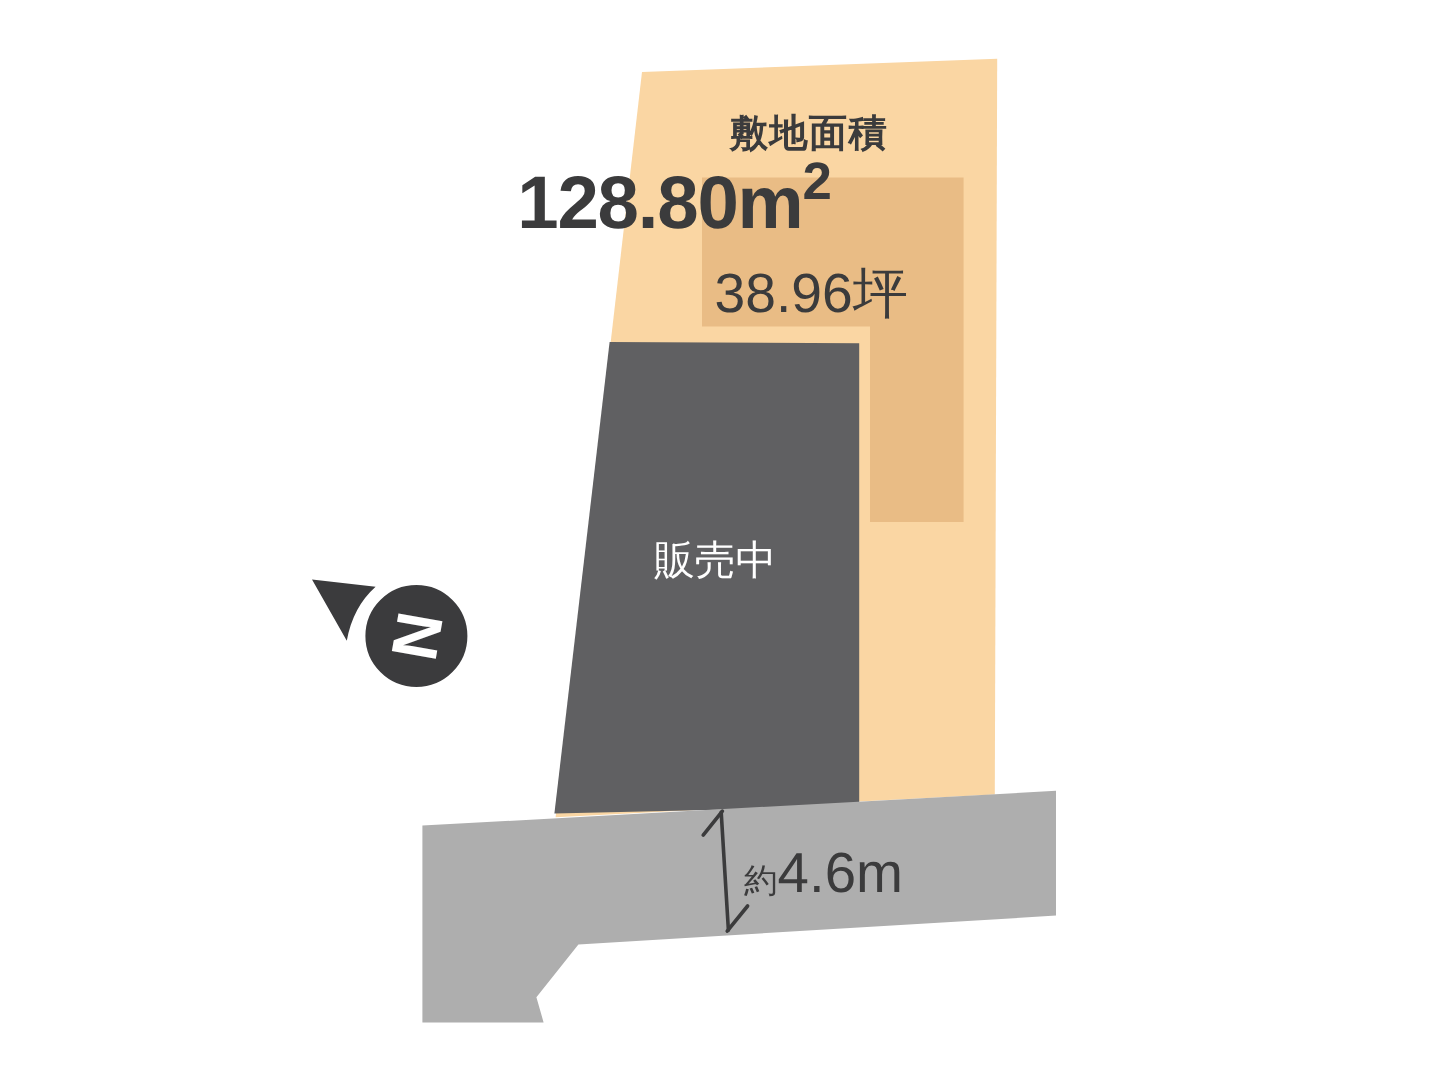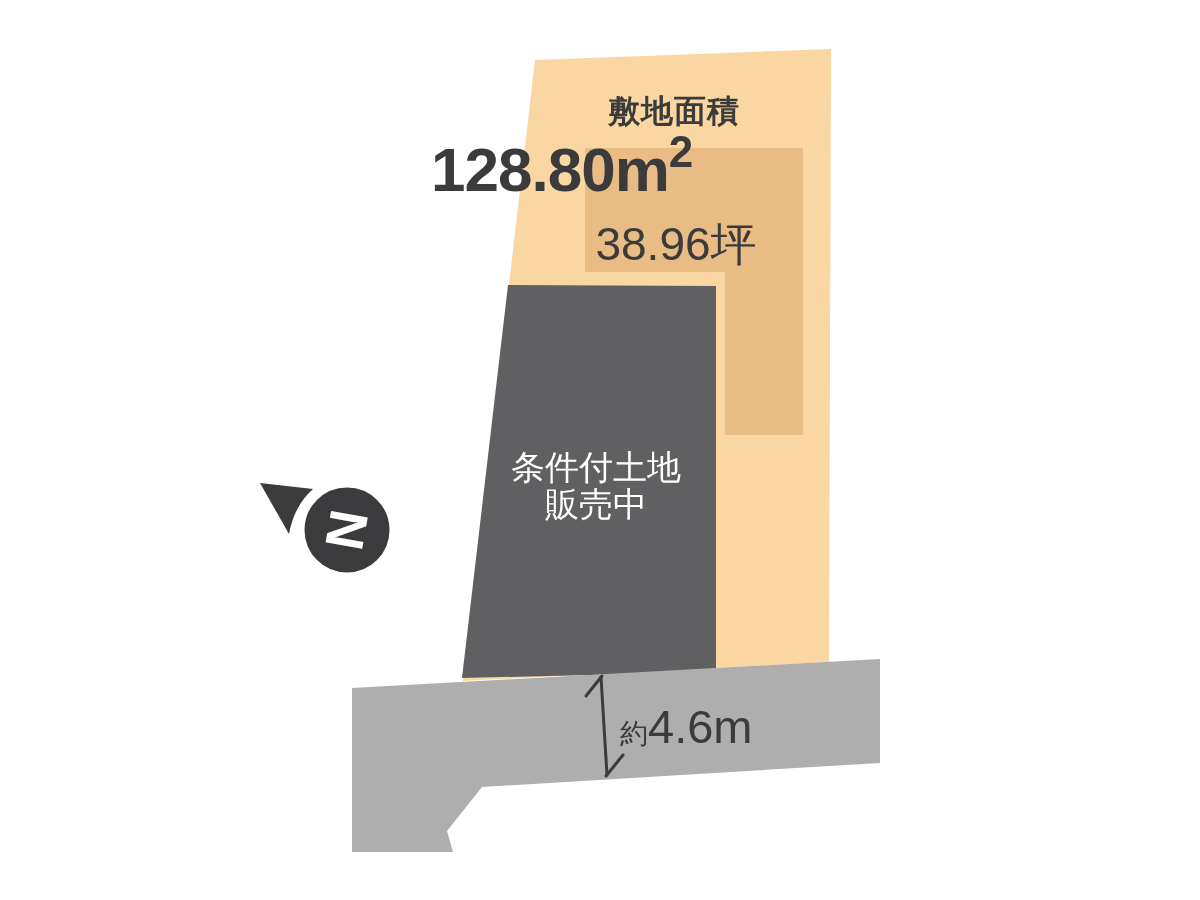--- a/index.html
+++ b/index.html
@@ -84,21 +84,20 @@
 
   <div class="txt site-area-label">敷地面積</div>
 
   <div class="txt area-value">
     <span>128.80</span><span class="unit">m</span><span class="power">2</span>
   </div>
 
   <div class="txt area-tsubo">38.96坪</div>
 
   <div class="txt plot-status">
-    <div>条件付土地</div>
     <div>販売中</div>
   </div>
 
   <div class="txt road-width">
     <span class="prefix">約</span>
       <span class="value">4.6m</span>
   </div>
 
 </div>
 

